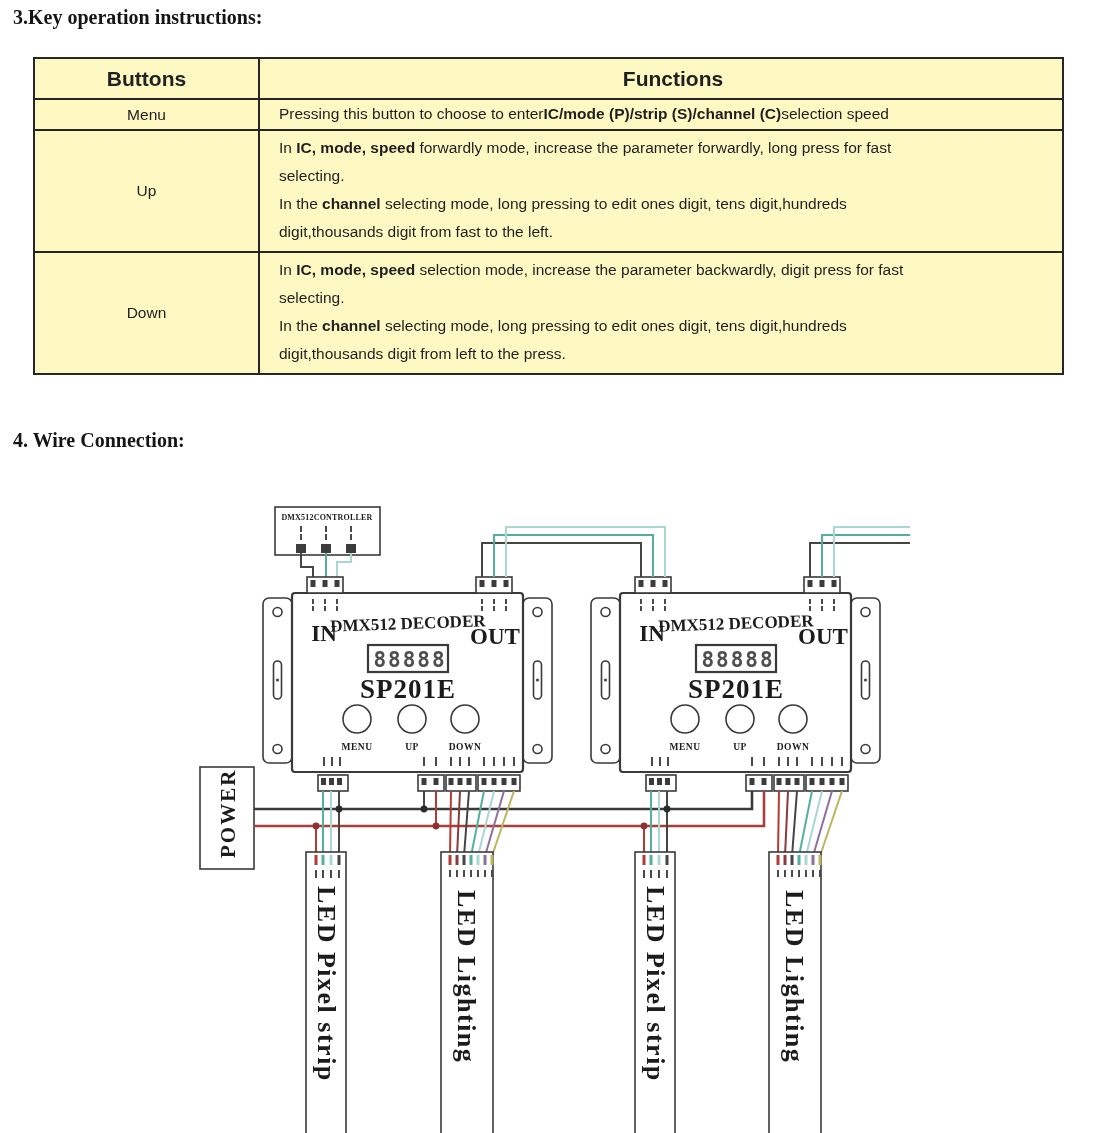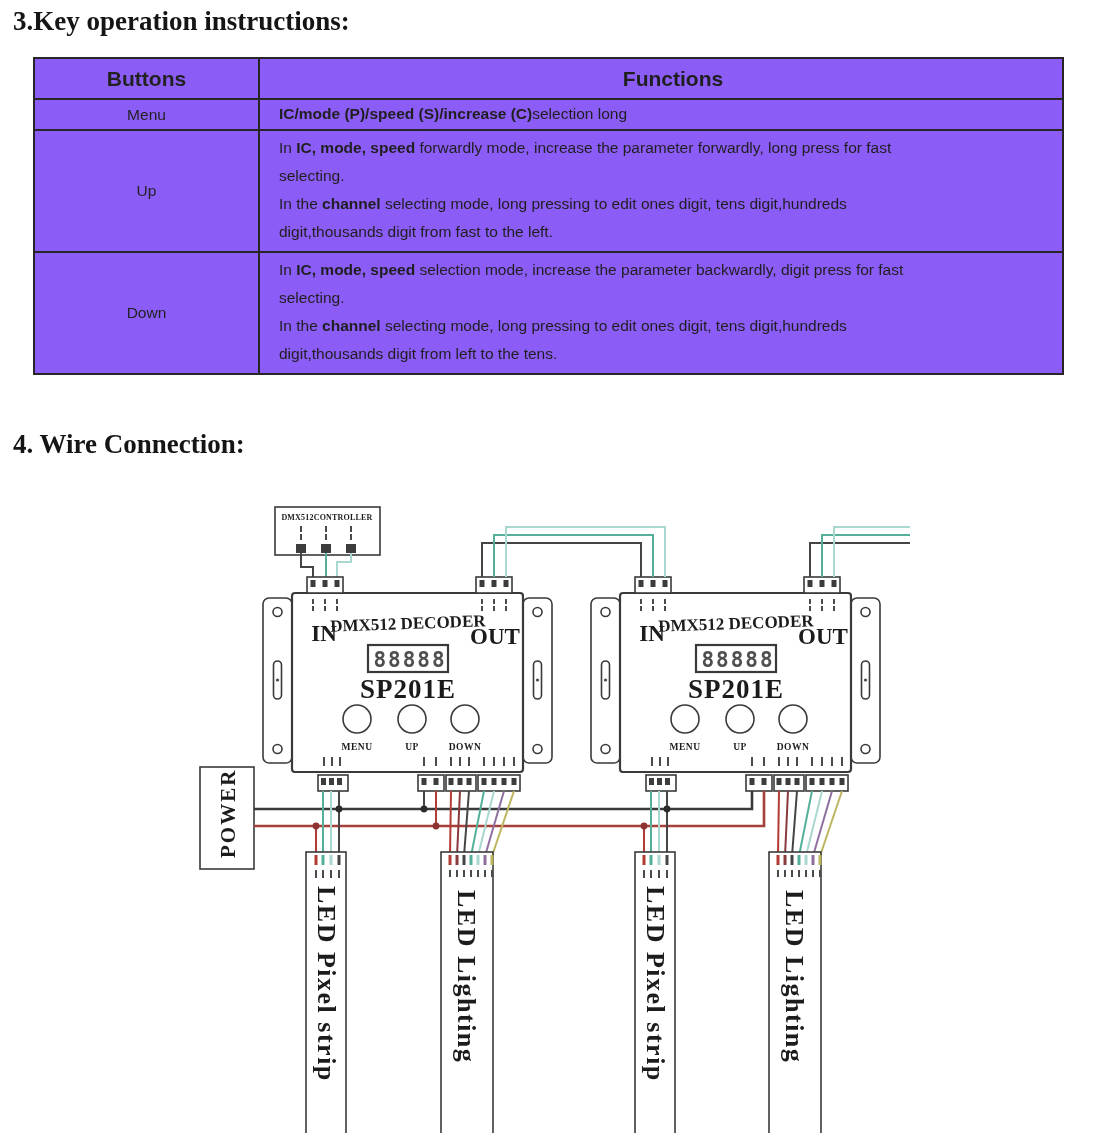--- a/index.html
+++ b/index.html
@@ -1,24 +1,24 @@
 <!DOCTYPE html>
 <html><head>
 <meta charset="utf-8">
 <style>
   html,body{margin:0;padding:0;background:#ffffff;}
   body{width:1093px;height:1133px;position:relative;overflow:hidden;
        font-family:"Liberation Sans",sans-serif;color:#1c1c1c;}
   .heading{position:absolute;left:13px;font-family:"Liberation Serif","DejaVu Serif",serif;
-           font-weight:bold;font-size:27px;color:#151515;white-space:nowrap;}
+           font-weight:bold;font-size:20px;color:#151515;white-space:nowrap;}
   #h-keyops{top:6px;}
   #h-wire{top:401px;margin-top:28px;}
 
   
-  .tbl{position:absolute;left:33px;top:57px;width:1027px;border:2px solid #262626;background:#8b5cf6;}
+  .tbl{position:absolute;left:33px;top:57px;width:1027px;border:2px solid #262626;background:#fef9c3;}
   .tr{display:flex;border-top:2px solid #262626;}
   .tr:first-child{border-top:none;}
   .td-btn{width:223px;border-right:2px solid #262626;display:flex;align-items:center;
           justify-content:center;font-size:15.5px;color:#222;}
   .td-fn{flex:1;padding:3px 10px 5px 19px;font-size:15.5px;line-height:28px;color:#1f1f1f;}
   .th .td-btn,.th-cell{font-weight:bold;font-size:21px;}
   .r-head{min-height:39px;}
   .r-head .td-fn{display:flex;align-items:center;justify-content:center;padding:0;margin-left:24px;}
   .r-menu{min-height:29px;}
   .r-menu .td-fn{display:flex;align-items:center;line-height:20px;}
@@ -53,31 +53,32 @@
 <div id="h-keyops" class="heading">3.Key operation instructions:</div>
 
 <div class="tbl">
   <div class="tr th r-head">
     <div class="td-btn">Buttons</div>
     <div class="td-fn th-cell">Functions</div>
   </div>
   <div class="tr r-menu">
     <div class="td-btn">Menu</div>
     <div class="td-fn">
-        <b>IC/mode (P)/speed (S)/increase (C)</b>
-        <span> selection long</span>
+        <span>Pressing this button to choose to enter </span>
+        <b>IC/mode (P)/strip (S)/channel (C)</b>
+        <span> selection speed</span>
       </div>
   </div>
   <div class="tr r-up">
     <div class="td-btn">Up</div>
     <div class="td-fn"><span>In </span><b>IC, mode, speed</b><span> forwardly mode, increase the parameter forwardly, long press for fast</span><br><span>selecting.</span><br><span>In the </span><b>channel</b><span> selecting mode, long pressing to edit ones digit, tens digit,hundreds</span><br><span>digit,thousands digit from fast to the left.</span></div>
   </div>
   <div class="tr r-down">
     <div class="td-btn">Down</div>
-    <div class="td-fn"><span>In </span><b>IC, mode, speed</b><span> selection mode, increase the parameter backwardly, digit press for fast</span><br><span>selecting.</span><br><span>In the </span><b>channel</b><span> selecting mode, long pressing to edit ones digit, tens digit,hundreds</span><br><span>digit,thousands digit from left to the tens.</span></div>
+    <div class="td-fn"><span>In </span><b>IC, mode, speed</b><span> selection mode, increase the parameter backwardly, digit press for fast</span><br><span>selecting.</span><br><span>In the </span><b>channel</b><span> selecting mode, long pressing to edit ones digit, tens digit,hundreds</span><br><span>digit,thousands digit from left to the press.</span></div>
   </div>
 </div>
 
 <div id="h-wire" class="heading">4. Wire Connection:</div>
 
 <svg id="diagram" width="1093" height="653" viewBox="0 480 1093 653" xmlns="http://www.w3.org/2000/svg">
 
   <g>
     <rect class="box" x="275" y="507" width="105" height="48"></rect>
     <text class="t-ctrl" x="327" y="520" text-anchor="middle">DMX512CONTROLLER</text>

